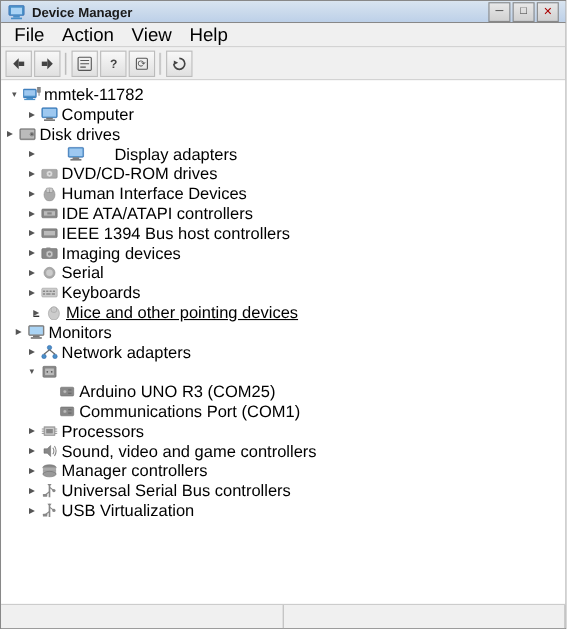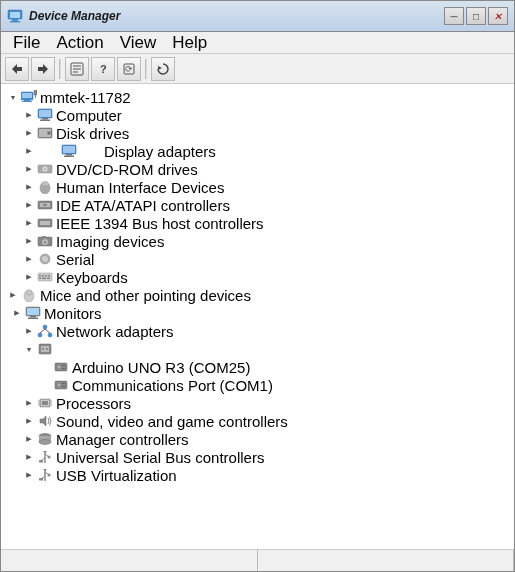--- a/index.html
+++ b/index.html
@@ -13,28 +13,27 @@
     }
     .window {
       width: 515px;
       height: 572px;
       background: #f0f0f0;
       border: 1px solid #888;
       display: flex;
       flex-direction: column;
     }
     .title-bar {
-      height: 31px;
+      height: 20px;
       background: linear-gradient(to bottom, #d8e4f0, #bdd0e8);
       display: flex;
       align-items: center;
       padding: 0 6px;
       border-bottom: 1px solid #888;
       user-select: none;
-      font-style: italic;
     }
     .title-bar-icon {
       width: 16px;
       height: 16px;
       margin-right: 6px;
       display: flex;
       align-items: center;
       justify-content: center;
     }
     .title-bar-text {
@@ -266,21 +265,21 @@
           <svg width="16" height="14" viewBox="0 0 16 14">
             <rect x="1" y="1" width="14" height="9" rx="1" fill="#4a90c8" stroke="#2a60a8" stroke-width="0.5"></rect>
             <rect x="2" y="2" width="12" height="7" fill="#9ec8f0"></rect>
             <rect x="5" y="10" width="6" height="1.5" fill="#777"></rect>
             <rect x="3" y="11.5" width="10" height="1.5" fill="#777"></rect>
           </svg>
         </span>
         <span class="item-label">Computer</span>
       </div>
 
-      <div class="tree-item" style="padding-left:20px;">
+      <div class="tree-item" style="">
         <span class="expander collapsed"></span>
         <span class="item-icon">
           <svg width="16" height="14" viewBox="0 0 16 14">
             <rect x="1" y="2" width="14" height="10" rx="1" fill="#888" stroke="#666" stroke-width="0.5"></rect>
             <rect x="2" y="3" width="12" height="8" rx="0.5" fill="#bbb"></rect>
             <circle cx="12" cy="7" r="2" fill="#888"></circle>
             <circle cx="12" cy="7" r="0.8" fill="#555"></circle>
           </svg>
         </span>
         <span class="item-label">Disk drives</span>
@@ -381,21 +380,21 @@
             <rect x="8" y="5" width="2" height="1.5" rx="0.3" fill="#888"></rect>
             <rect x="11" y="5" width="2" height="1.5" rx="0.3" fill="#888"></rect>
             <rect x="2" y="7.5" width="2" height="1.5" rx="0.3" fill="#888"></rect>
             <rect x="5" y="7.5" width="4" height="1.5" rx="0.3" fill="#888"></rect>
             <rect x="10" y="7.5" width="3" height="1.5" rx="0.3" fill="#888"></rect>
           </svg>
         </span>
         <span class="item-label">Keyboards</span>
       </div>
 
-      <div class="tree-item" style="padding-left:4px;">
+      <div class="tree-item" style="padding-left:24px;text-decoration:underline;">
         <span class="expander collapsed"></span>
         <span class="item-icon">
           <svg width="16" height="14" viewBox="0 0 16 14">
             <ellipse cx="8" cy="8" rx="5" ry="6" fill="#ccc" stroke="#999" stroke-width="0.5"></ellipse>
             <rect x="5.5" y="2" width="5" height="5" rx="2" fill="#ccc" stroke="#999" stroke-width="0.5"></rect>
             <line x1="8" y1="2" x2="8" y2="7" stroke="#bbb" stroke-width="0.5"></line>
           </svg>
         </span>
         <span class="item-label">Mice and other pointing devices</span>
       </div>

